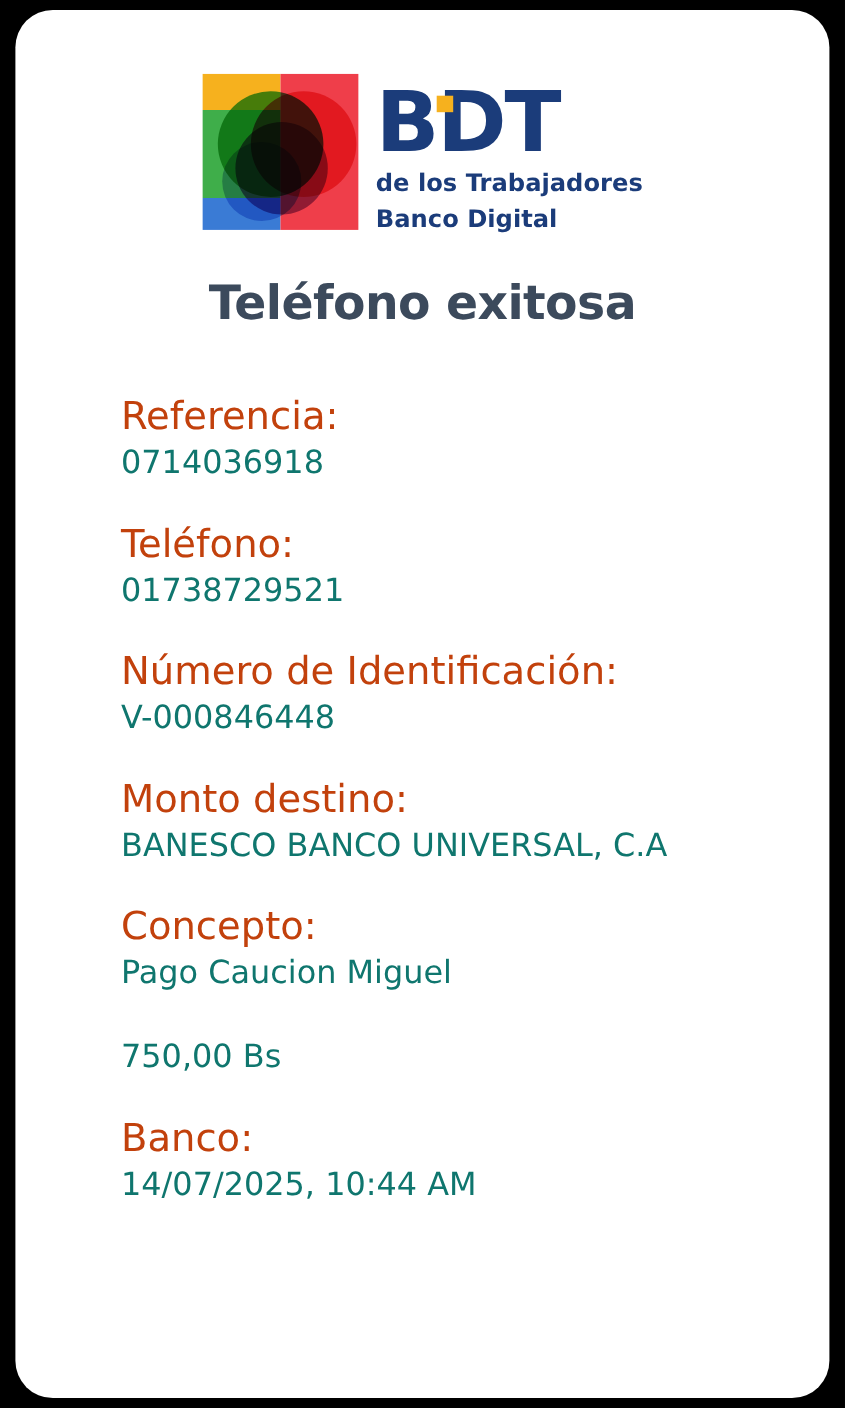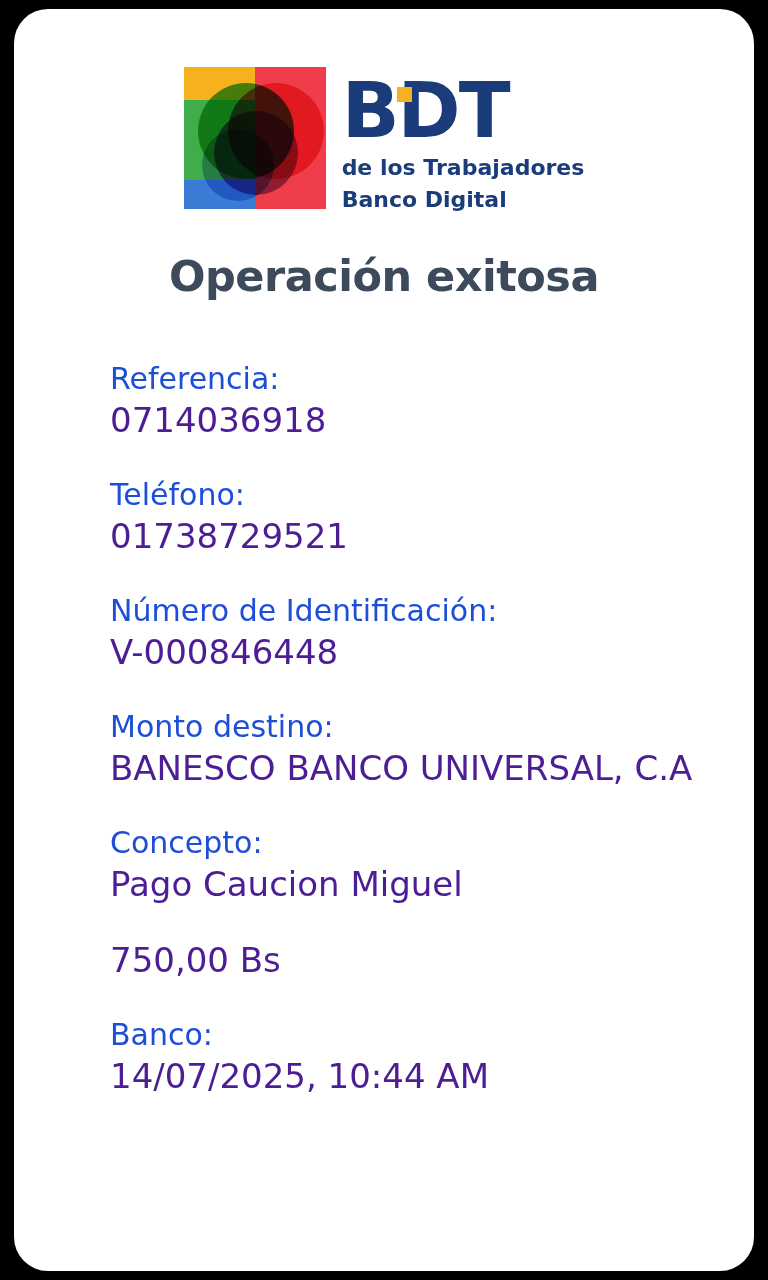--- a/index.html
+++ b/index.html
@@ -116,28 +116,28 @@
     margin-top: 60px;
     padding-left: 96px;
     padding-right: 40px;
   }
   .field {
     margin-bottom: 38px;
   }
   .field:last-child { margin-bottom: 0; }
   .field-label {
     font-family: "DejaVu Sans", sans-serif;
-    font-size: 30px;
-    color: #1d4ed8;
+    font-size: 35px;
+    color: #c2410c;
     line-height: 36px;
   }
   .field-value {
     font-family: "DejaVu Sans", sans-serif;
-    font-size: 34px;
-    color: #4c1d95;
+    font-size: 29px;
+    color: #0f766e;
     line-height: 38px;
     margin-top: 4px;
   }
 </style>
 </head>
 <body>
 
 <div class="screen">
   <div class="receipt-card">
 
@@ -157,21 +157,21 @@
           <div class="logo-bdt">
             <span>BDT</span>
             <span class="dot-accent"></span>
           </div>
           <div class="logo-sub">de los Trabajadores</div>
           <div class="logo-sub">Banco Digital</div>
         </div>
       </div>
     </div>
 
-    <div class="title">Operación exitosa</div>
+    <div class="title">Teléfono exitosa</div>
 
     <div class="fields">
       <div class="field">
         <div class="field-label">Referencia:</div>
         <div class="field-value">0714036918</div>
       </div>
       <div class="field">
         <div class="field-label">Teléfono:</div>
         <div class="field-value">01738729521</div>
       </div>

